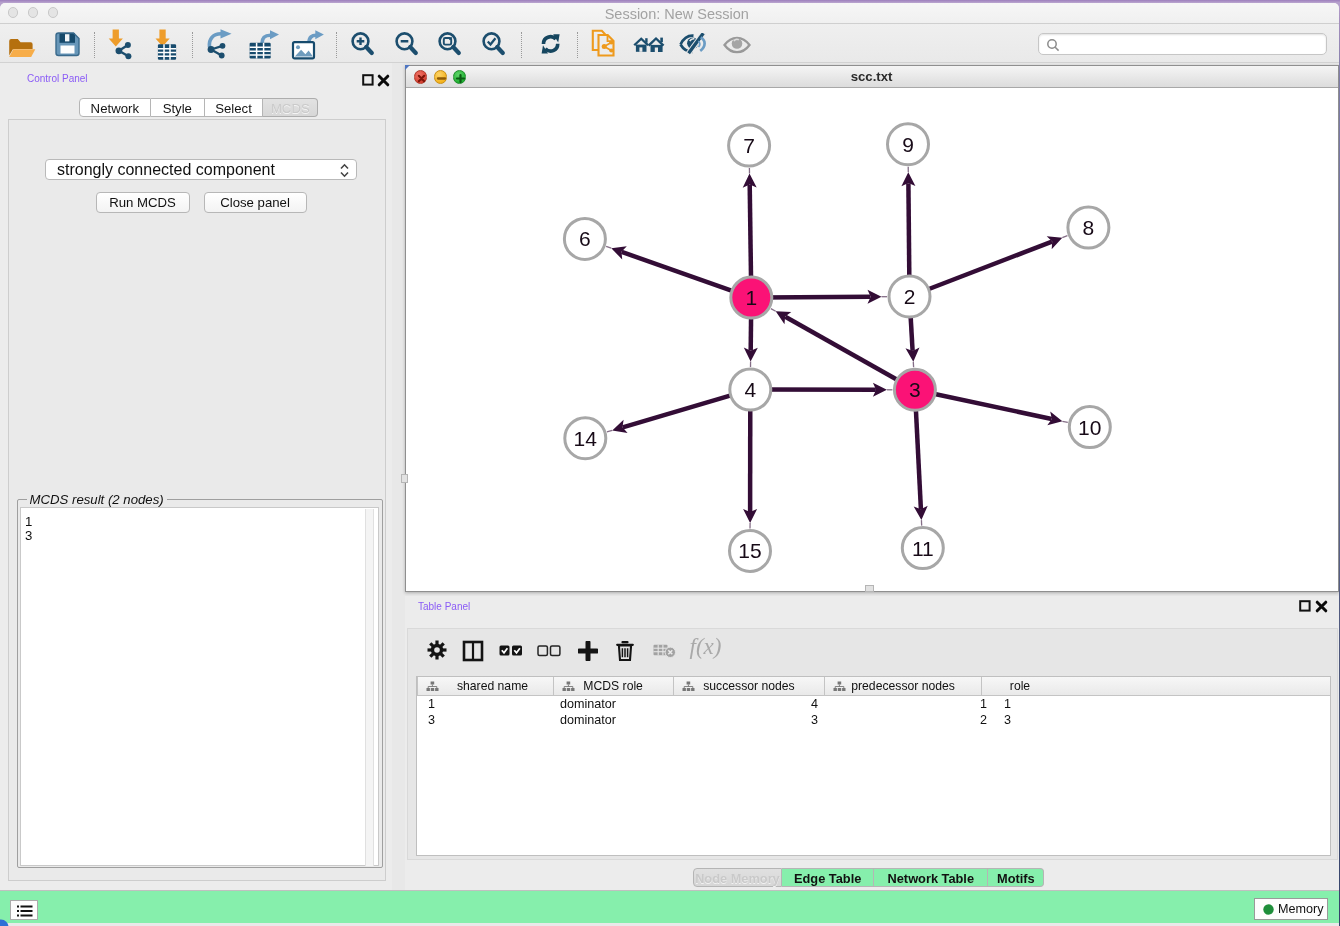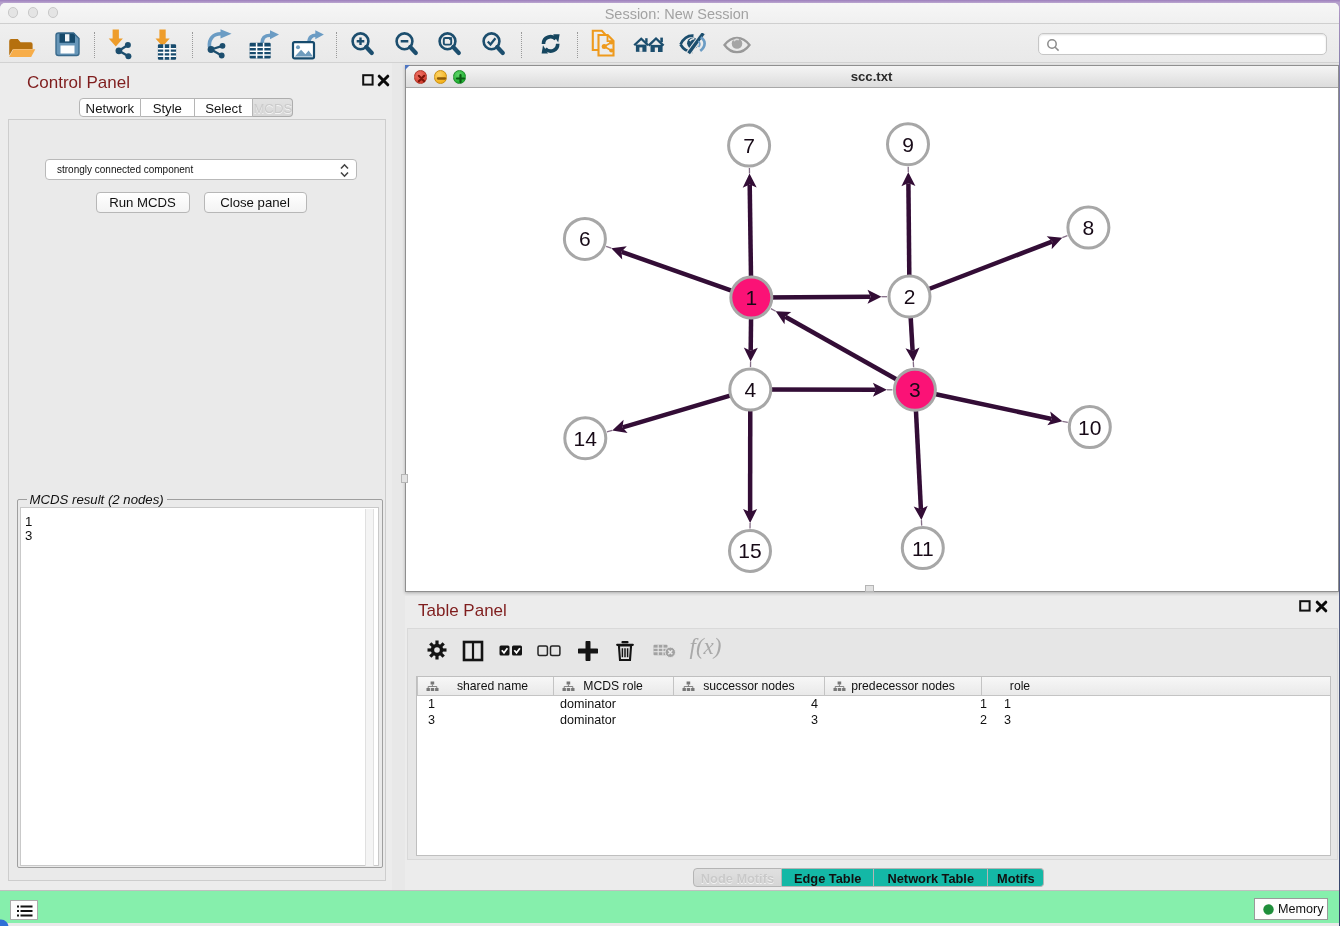--- a/index.html
+++ b/index.html
@@ -16,21 +16,21 @@
   background:#e4e4e4; border:1px solid #c8c8c8; }
 #toolbar { position:absolute; left:0; top:21.4px; width:100%; height:38.9px;
   background:linear-gradient(180deg,#efefef,#e9e9e9); border-bottom:1px solid #d2d2d2; }
 .tsep { position:absolute; top:8px; height:26px; width:0;
   border-left:1px dotted #9a9a9a; }
 #search { position:absolute; left:1038px; top:9px; width:289px; height:22px;
   background:#fff; border:1px solid #c6c6c6; border-radius:5px; box-shadow:inset 0 1px 2px rgba(0,0,0,.12);}
 #mainbg { position:absolute; left:0; top:60.3px; width:100%; height:829.7px; background:#e8e8e8; }
 
 #cpanel { position:absolute; left:0; top:60.4px; width:392px; height:829.7px; background:#ececec; }
-.phead { font-size:17px; color:#7f1d1d; }
+.phead { font-size:10px; color:#8b5cf6; }
 .tabrow { position:absolute; display:flex; }
 .tab { height:19.5px; line-height:19px; font-size:13.2px; color:#161616; background:#fff;
   border:1px solid #b5b5b5; border-left:none; padding:0; text-align:center; }
 .tab.first { border-left:1px solid #b5b5b5; border-radius:4px 0 0 4px; }
 .tab.sel { background:linear-gradient(180deg,#e2e2e2,#d7d7d7); color:#cacaca;
   text-shadow:0 1px 0 #f4f4f4; border-radius:0 4px 4px 0; border-color:#adadad; }
 #cpinner { position:absolute; left:8px; top:56.5px; width:378px; height:761.5px;
   background:#eaeaea; border:1px solid #cdcdcd; }
 .btn { position:absolute; background:linear-gradient(180deg,#ffffff,#f3f3f3);
   border:1px solid #b7b7b7; border-radius:4px; font-size:13.2px; color:#111;
@@ -52,21 +52,21 @@
 .mac { position:absolute; top:4.4px; width:13.4px; height:13.4px; border-radius:50%; }
 
 #tpanel { position:absolute; left:404.5px; top:593.4px; width:934.2px; height:294px; background:#ececec; }
 #ttoolstrip { position:absolute; left:2px; top:31.6px; width:931px; height:232px; background:#e6e6e6; border:1px solid #d9d9d9;}
 #ttable { position:absolute; left:11.5px; top:80.5px; width:915px; height:179.5px; background:#fff; border:1px solid #bfbfbf; }
 .thead { position:absolute; left:0; top:0; height:18.5px; width:100%;
   background:linear-gradient(180deg,#f7f7f7,#e9e9e9); border-bottom:1px solid #c4c4c4; }
 .hcell { position:absolute; top:0; height:18.5px; border-left:1px solid #c4c4c4;
   font-size:12.2px; color:#111; text-align:center; line-height:18px; }
 .trow { position:absolute; font-size:12.6px; color:#111; height:16px; line-height:16px;}
-.btab { height:19.5px; line-height:19px; font-size:12.8px; color:#111; background:#14b8a6;
+.btab { height:19.5px; line-height:19px; font-size:12.8px; color:#111; background:#86efac;
   border:1px solid #b5b5b5; border-left:none; text-align:center; font-weight:bold;}
 
 #statusbar { position:absolute; left:0; top:887.4px; width:100%; height:33.4px;
   background:#86efac; border-top:1px solid #c0c0c0; }
 .sqbtn { position:absolute; background:#fdfdfd; border:1px solid #ababab; }
 .icon { position:absolute; }
 </style></head><body>
 
 <div id="app">
   <div id="mainbg"></div>
@@ -220,27 +220,27 @@
 
 <div id="cpanel">
   <div class="phead" style="position:absolute;left:27px;top:10px">Control Panel</div>
   <svg class="icon" style="left:362.3px;top:10.9px" width="12" height="12" viewBox="0 0 12 12">
 <rect x="1.2" y="1.2" width="9.4" height="9.4" fill="none" stroke="#111" stroke-width="2"></rect>
       </svg> 
       <svg class="icon" style="left:377.3px;top:10.7px" width="13" height="13" viewBox="0 0 13 13">
 <path d="M2.2 2.2 L10.8 10.8 M10.8 2.2 L2.2 10.8" stroke="#0a0a0a" stroke-width="3" stroke-linecap="round"></path>
       </svg>
   <div class="tabrow" style="left:78.8px;top:34.7px">
-    <div class="tab first" style="width:62px">Network</div>
+    <div class="tab first" style="width:72px">Network</div>
     <div class="tab" style="width:54px">Style</div>
     <div class="tab" style="width:58.5px">Select</div>
-    <div class="tab sel" style="width:40px">MCDS</div>
+    <div class="tab sel" style="width:55px">MCDS</div>
   </div>
   <div id="cpinner">
-    <div style="position:absolute;left:36px;top:38.5px;width:312px;height:21px;background:#fff;border:1px solid #b9b9b9;border-radius:4px;font-size:10px;color:#111;line-height:20px;padding-left:11px">strongly connected component
+    <div style="position:absolute;left:36px;top:38.5px;width:312px;height:21px;background:#fff;border:1px solid #b9b9b9;border-radius:4px;font-size:16px;color:#111;line-height:20px;padding-left:11px">strongly connected component
       <svg style="position:absolute;right:6px;top:3px" width="11" height="15" viewBox="0 0 11 15">
       <path d="M2 5.5 L5.5 1.8 L9 5.5" fill="none" stroke="#444" stroke-width="1.6"></path>
       <path d="M2 9.5 L5.5 13.2 L9 9.5" fill="none" stroke="#444" stroke-width="1.6"></path>
           </svg>
     </div>
     <div class="btn" style="left:86.5px;top:72px;width:94px;height:20.5px;line-height:19px">Run MCDS</div>
     <div class="btn" style="left:194.5px;top:72px;width:103px;height:20.5px;line-height:19px">Close panel</div>
   </div>
   <div id="mcdsgroup">
     <div class="glabel">MCDS result (2 nodes)</div>
@@ -431,21 +431,21 @@
 <div class="trow" style="left:407px;top:19px;width:163px;text-align:right">1</div>
 <div class="trow" style="left:587px;top:19px">1</div>
 <div class="trow" style="left:11px;top:35px">3</div>
 <div class="trow" style="left:143px;top:35px">dominator</div>
 <div class="trow" style="left:256px;top:35px;width:145px;text-align:right">3</div>
 <div class="trow" style="left:407px;top:35px;width:163px;text-align:right">2</div>
 <div class="trow" style="left:587px;top:35px">3</div>
 
   </div>
   <div class="tabrow" style="left:288.3px;top:272px">
-    <div class="btab first" style="width:89.3px;background:linear-gradient(180deg,#e0e0e0,#d6d6d6);color:#c9c9c9;text-shadow:0 1px 0 #f2f2f2;border-radius:4px 0 0 4px;border-left:1px solid #b5b5b5">Node Motifs</div>
+    <div class="btab first" style="width:89.3px;background:linear-gradient(180deg,#e0e0e0,#d6d6d6);color:#c9c9c9;text-shadow:0 1px 0 #f2f2f2;border-radius:4px 0 0 4px;border-left:1px solid #b5b5b5">Node Memory</div>
     <div class="btab" style="width:92.2px">Edge Table</div>
     <div class="btab" style="width:114px">Network Table</div>
     <div class="btab" style="width:56.1px;border-radius:0 4px 4px 0">Motifs</div>
   </div>
 </div>
 
 <div id="statusbar">
   <div class="sqbtn" style="left:10px;top:9px;width:28px;height:20px">
     <svg class="icon" style="left:6px;top:4px" width="16" height="12" viewBox="0 0 16 12">
       <g fill="#111">

